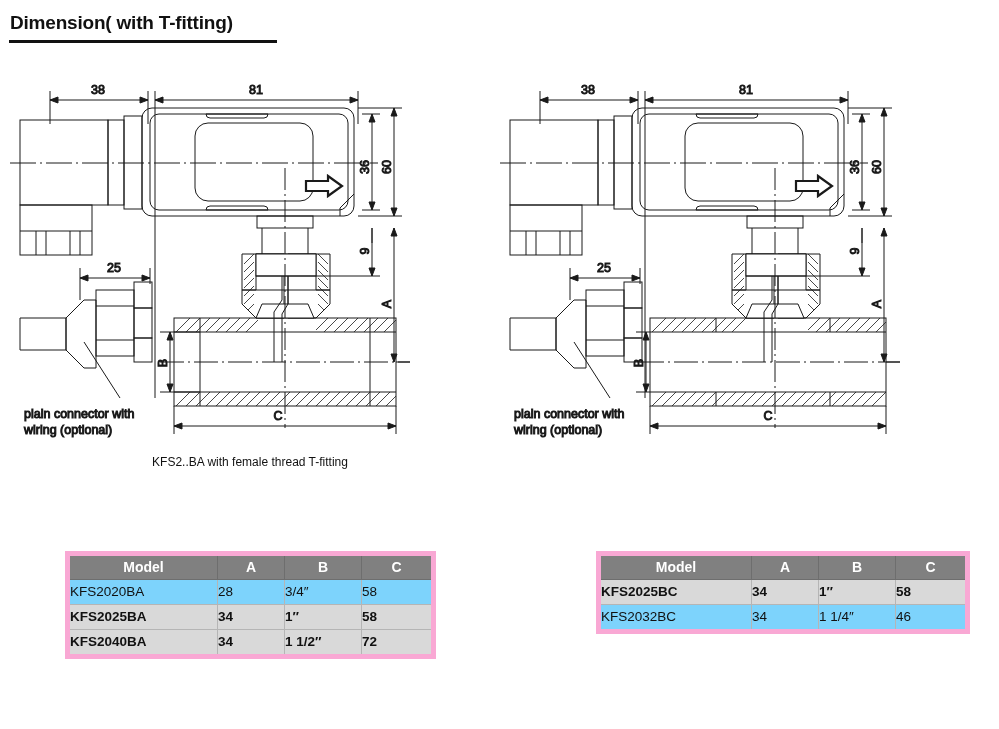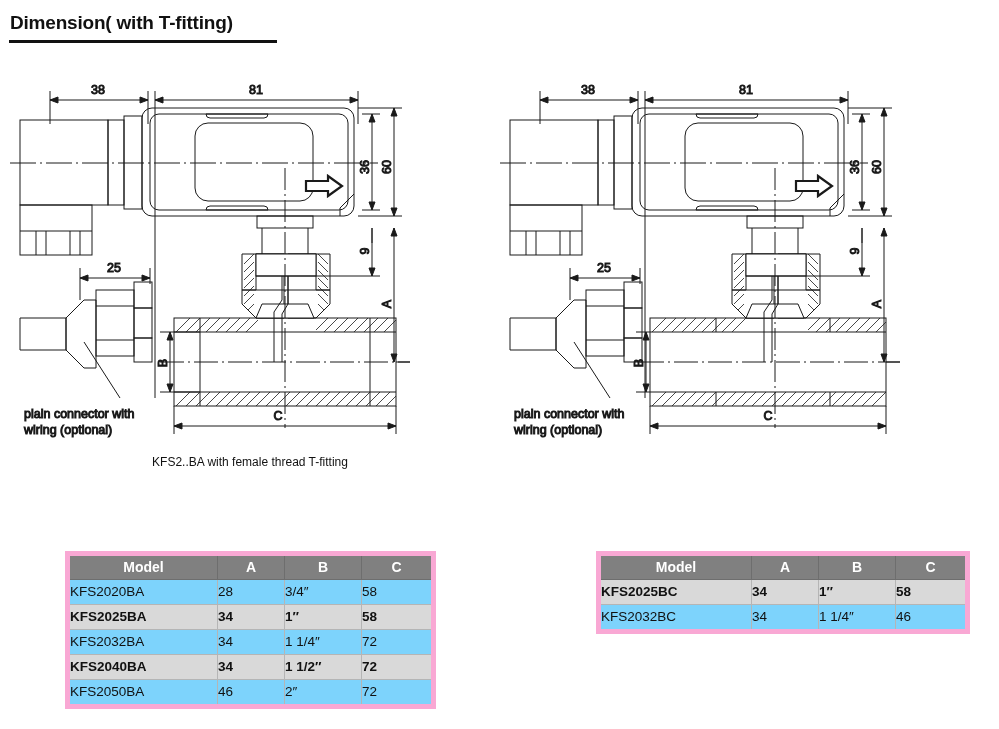--- a/index.html
+++ b/index.html
@@ -561,36 +561,24 @@
           <td>28</td>
           <td>3/4″</td>
           <td>58</td>
         </tr>
         <tr class="alt">
           <td>KFS2025BA</td>
           <td>34</td>
           <td>1″</td>
           <td>58</td>
         </tr>
-        <tr>
-          <td>KFS2032BA</td>
-          <td>34</td>
-          <td>1 1/4″</td>
-          <td>72</td>
-        </tr>
         <tr class="alt">
           <td>KFS2040BA</td>
           <td>34</td>
           <td>1 1/2″</td>
-          <td>72</td>
-        </tr>
-        <tr>
-          <td>KFS2050BA</td>
-          <td>46</td>
-          <td>2″</td>
           <td>72</td>
         </tr>
       </tbody>
     </table>
   </div>
 
   <div class="tbl-wrap right">
     <table class="spec">
       <thead>
         <tr>

